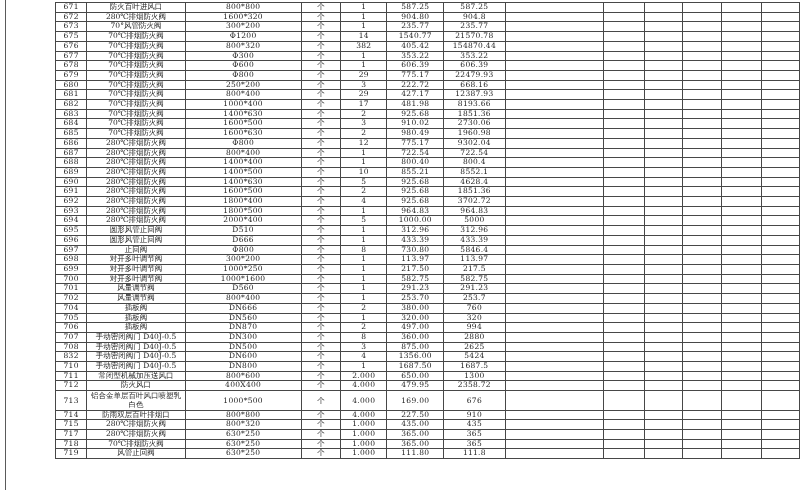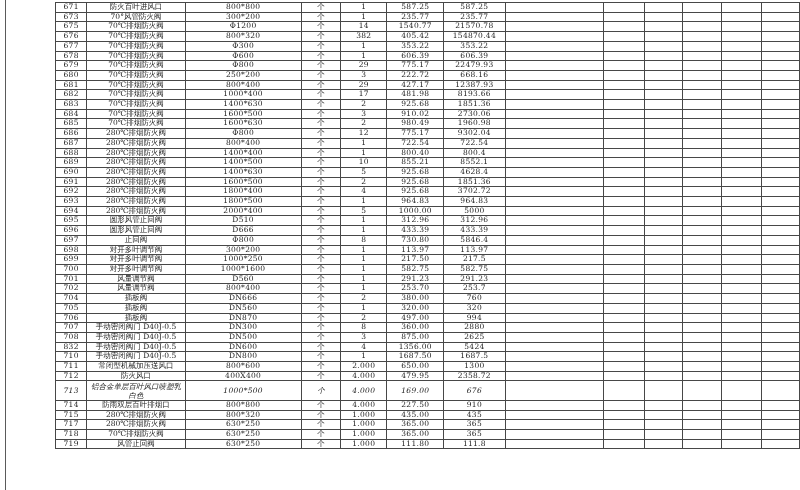--- a/index.html
+++ b/index.html
@@ -19,21 +19,21 @@
   table.boq td{
     border:1px solid #474747;
     height:8.7px;line-height:8.7px;
     font-size:7.5px;
     text-align:center;vertical-align:middle;
     padding:0;margin:0;
     overflow:hidden;white-space:nowrap;
     color:#242424;
   }
   table.boq td.num{font-size:7.5px;letter-spacing:0.3px;}
-  table.boq tr.tall td{height:18.5px;line-height:9px;font-style:italic;}
+  table.boq tr.tall td{height:18.5px;line-height:9px;}
   table.boq tr.tall td.name{white-space:normal;}
   table.boq td.name{padding:0 1px;}
 </style>
 </head>
 <body>
 
 <div class="page-edge-line"></div>
 
 <table class="boq">
   <colgroup>
@@ -61,20 +61,35 @@
         <td class="num">587.25</td>
         <td class="num">587.25</td>
         <td></td>
         <td></td>
         <td></td>
         <td></td>
         <td></td>
         <td></td>
       </tr>
       <tr>
+        <td class="num">672</td>
+        <td class="name">280℃排烟防火阀</td>
+        <td class="num">1600*320</td>
+        <td class="">个</td>
+        <td class="num">1</td>
+        <td class="num">904.80</td>
+        <td class="num">904.8</td>
+        <td></td>
+        <td></td>
+        <td></td>
+        <td></td>
+        <td></td>
+        <td></td>
+      </tr>
+      <tr>
         <td class="num">673</td>
         <td class="name">70°风管防火阀</td>
         <td class="num">300*200</td>
         <td class="">个</td>
         <td class="num">1</td>
         <td class="num">235.77</td>
         <td class="num">235.77</td>
         <td></td>
         <td></td>
         <td></td>

